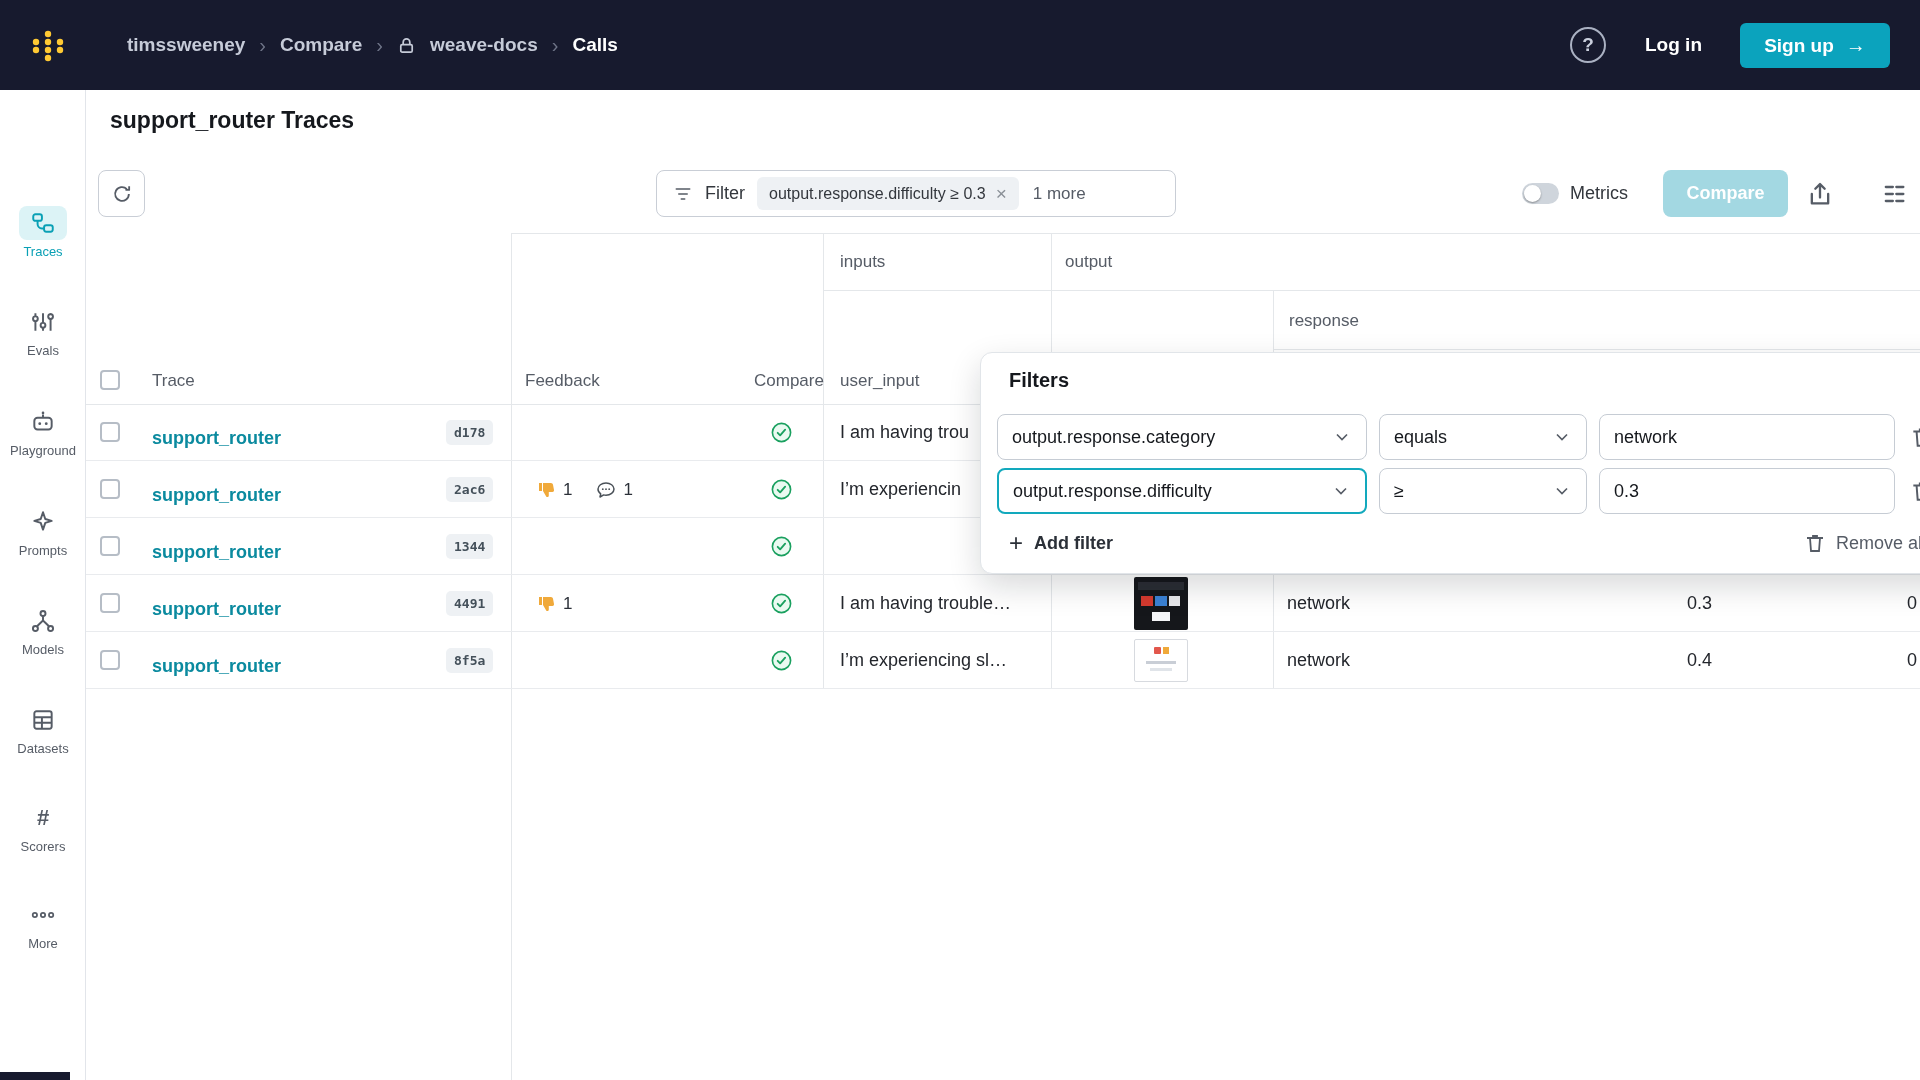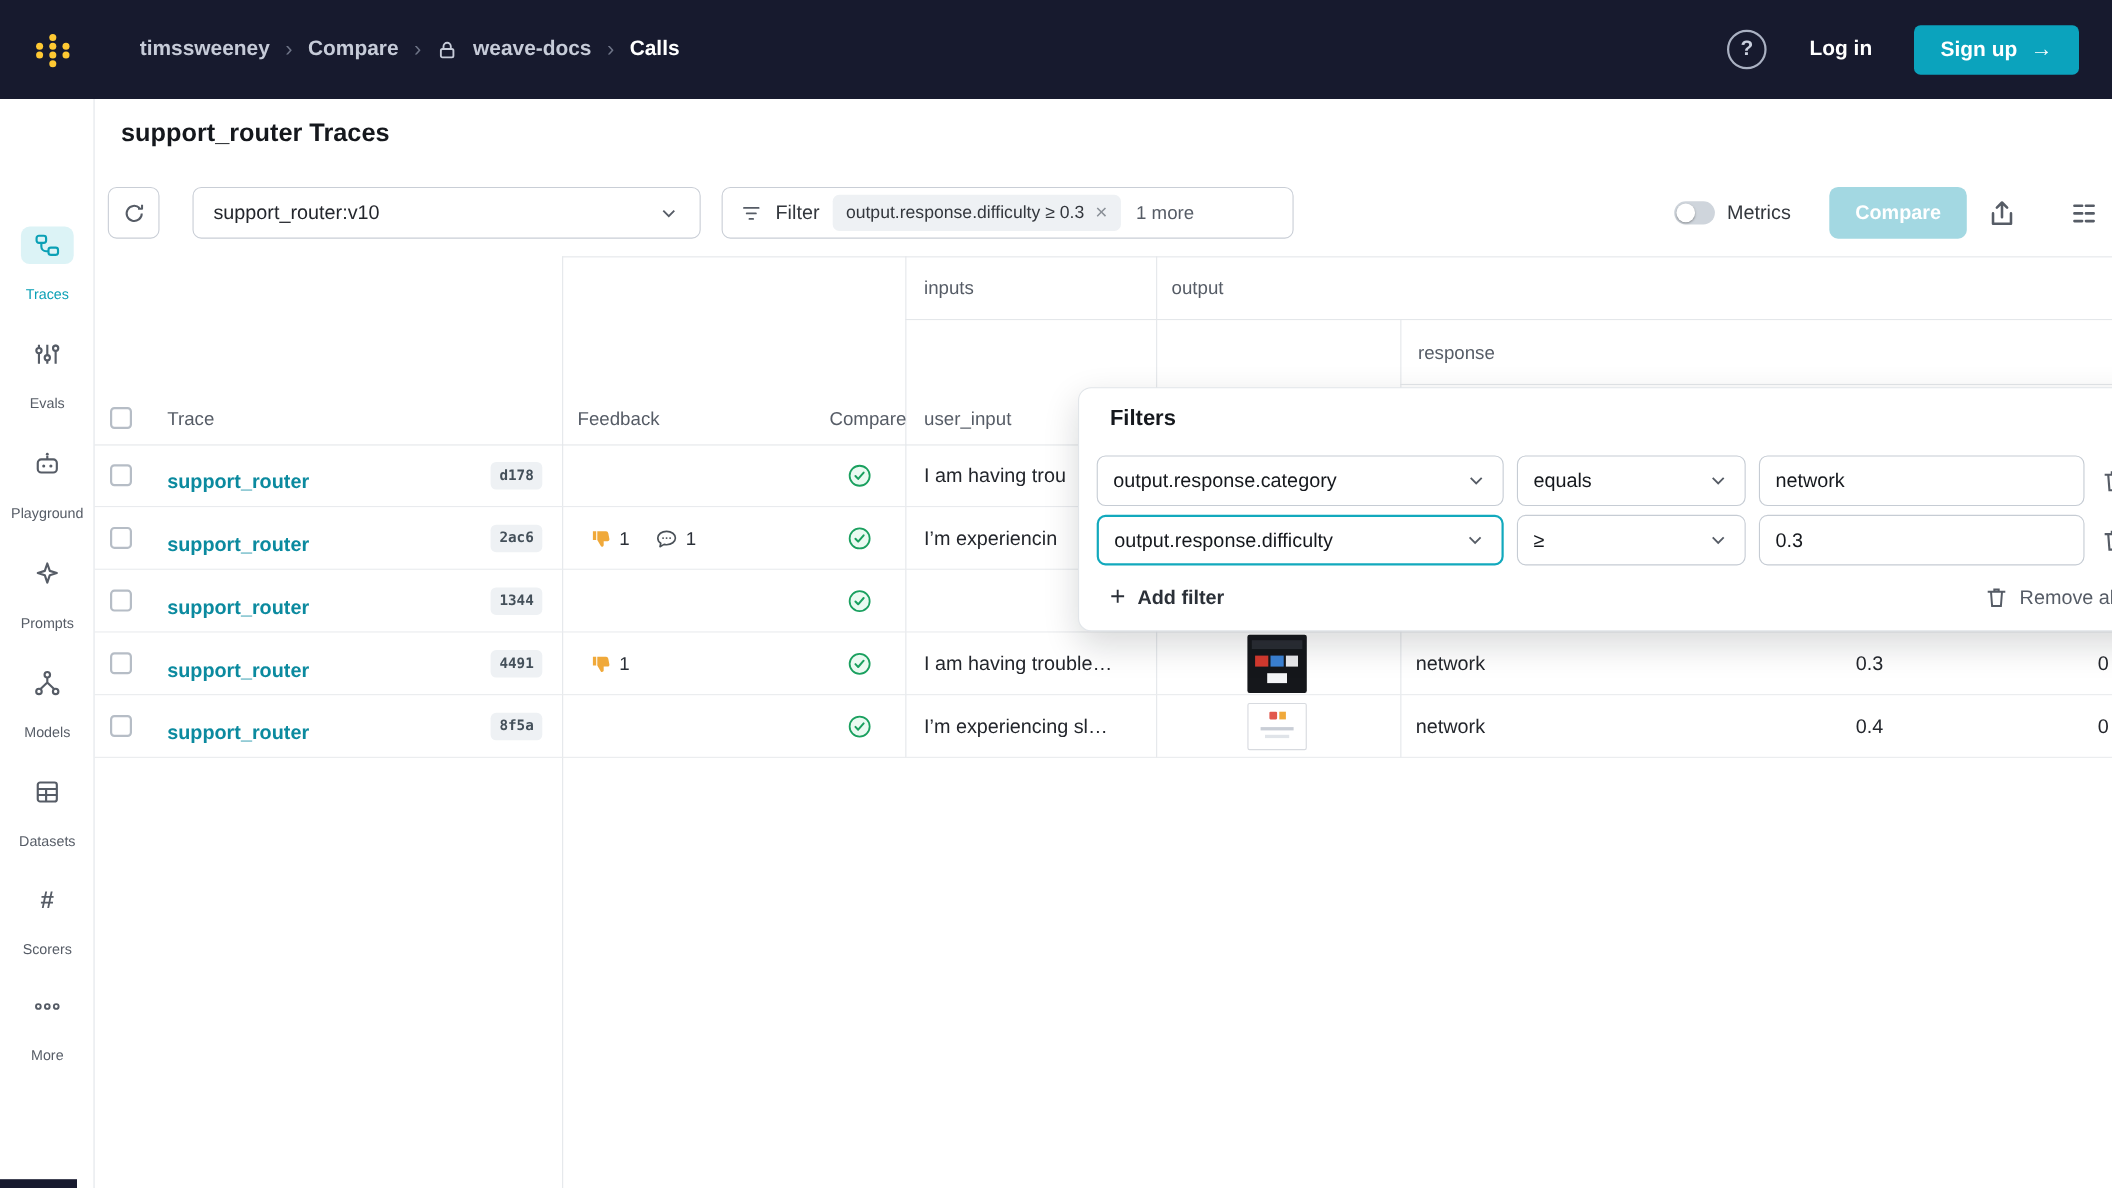--- a/index.html
+++ b/index.html
@@ -16,21 +16,21 @@
   .locki { width:19px; height:19px; color:#c6cbd8; display:flex; }
   .help { position:absolute; left:1570px; top:27px; width:36px; height:36px; border:2.5px solid #aab1c2; border-radius:50%;
           color:#c9cfdd; font-size:19px; font-weight:700; display:flex; align-items:center; justify-content:center; cursor:pointer; }
   .login { position:absolute; left:1645px; top:0; height:90px; display:flex; align-items:center; color:#ffffff; font-size:19px; font-weight:600; cursor:pointer; }
   .signup { position:absolute; left:1740px; top:23px; width:150px; height:45px; background:#0ba3bd; border-radius:6px;
             color:#fff; font-size:19px; font-weight:600; display:flex; align-items:center; justify-content:center; gap:12px; cursor:pointer; }
   .signup .arrow { font-size:20px; }
 
   
   .sidebar { position:absolute; left:0; top:90px; width:86px; height:990px; background:#fff; border-right:1px solid #e2e5ea; }
-  .sbitem { position:absolute; left:0; width:86px; display:flex; flex-direction:column; align-items:center; color:#565c66; cursor:pointer;gap:16px; }
+  .sbitem { position:absolute; left:0; width:86px; display:flex; flex-direction:column; align-items:center; color:#565c66; cursor:pointer; }
   .sbicon { width:48px; height:34px; display:flex; align-items:center; justify-content:center; }
   .sbicon svg { width:26px; height:26px; }
   .sblabel { margin-top:4px; font-size:13px; }
   .sbitem.active .sbicon { background:#dcf3f6; border-radius:8px; color:#0aa0b5; }
   .sbitem.active .sblabel { color:#0aa0b5; }
   .hashglyph { font-size:22px; font-weight:600; line-height:1; }
   .bottomdark { position:absolute; left:0; top:1072px; width:70px; height:8px; background:#171a2e; }
 
   
   .title { position:absolute; left:110px; top:107px; font-size:23px; font-weight:700; color:#15181d; }
@@ -233,26 +233,20 @@
 
   <h1 class="title">support_router Traces</h1>
 
   <button class="btn-refresh">
     <svg viewBox="0 0 24 24" width="22" height="22" fill="none" stroke="currentColor" stroke-width="2">
       <path d="M19.5 12a7.5 7.5 0 1 1-2.2-5.3"></path>
         <path d="M19.8 3.5v4h-4" stroke-linejoin="round"></path>
     </svg>
   </button>
 
-  <div class="opsel">
-    <span>support_router:v10</span>
-    <svg class="chev" viewBox="0 0 24 24" fill="none" stroke="currentColor" stroke-width="2">
-        <path d="M6 9l6 6 6-6"></path>
-      </svg>
-  </div>
 
   <div class="fgroup">
     <svg class="funnel" viewBox="0 0 24 24" fill="none" stroke="currentColor" stroke-width="2" stroke-linecap="round">
       <path d="M4 6h16M7 12h10M10 18h4"></path>
     </svg>
     <span class="flabel">Filter</span>
     <span class="fchip">
       <span>output.response.difficulty ≥ 0.3</span>
       <span class="x">×</span>
     </span>

